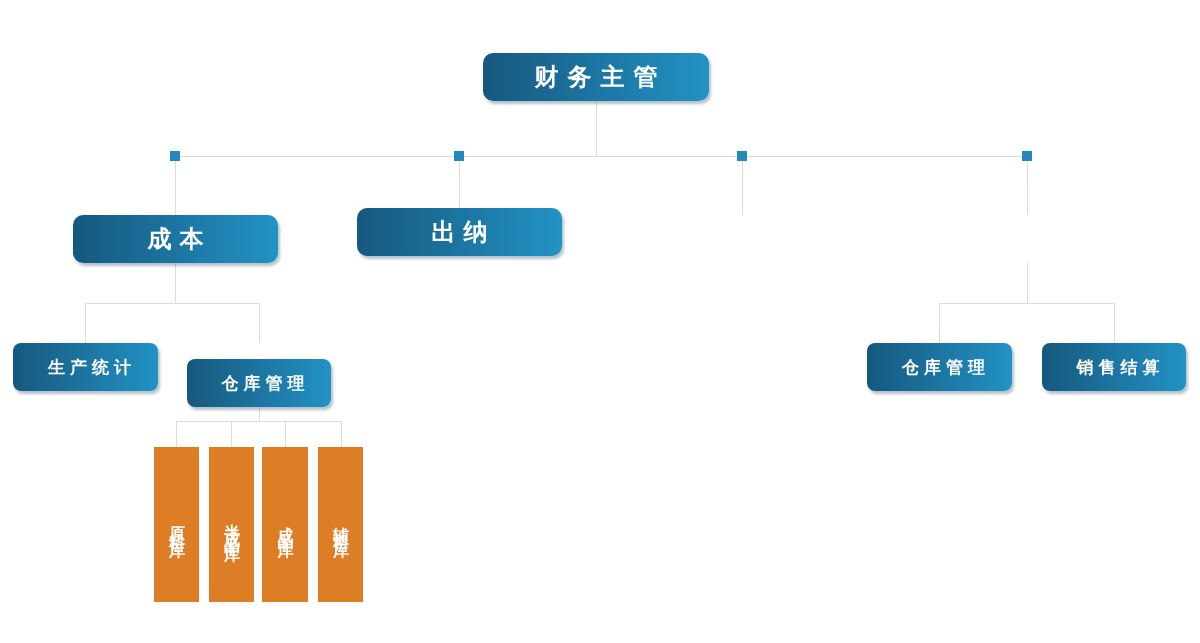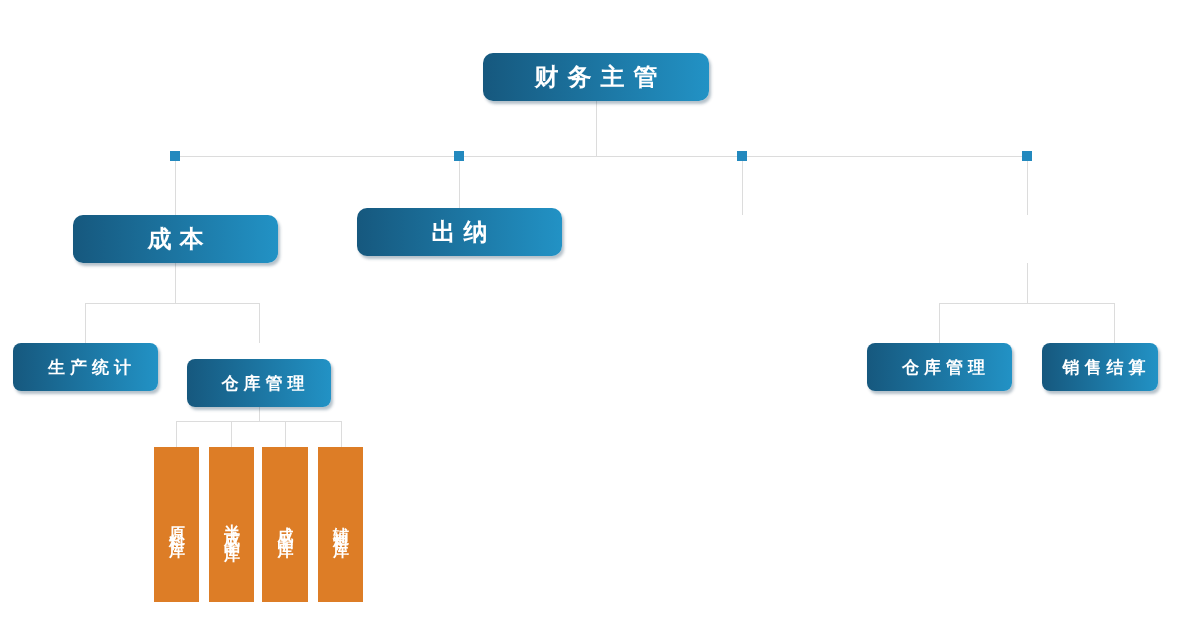--- a/index.html
+++ b/index.html
@@ -82,20 +82,20 @@
   <div class="line v" style="left:341px;top:421px;height:26px"></div>
 
   <div class="node blue lg" style="left:483px;top:53px;width:226px;height:48px">财务主管</div>
 
   <div class="node blue md" style="left:73px;top:215px;width:205px;height:48px">成本</div>
   <div class="node blue md" style="left:357px;top:208px;width:205px;height:48px">出纳</div>
 
   <div class="node blue sm" style="left:13px;top:343px;width:145px;height:48px">生产统计</div>
   <div class="node blue sm" style="left:187px;top:359px;width:144px;height:48px">仓库管理</div>
   <div class="node blue sm" style="left:867px;top:343px;width:145px;height:48px">仓库管理</div>
-  <div class="node blue sm" style="left:1042px;top:343px;width:116px;height:48px">销售结算</div>
+  <div class="node blue sm" style="left:1042px;top:343px;width:144px;height:48px">销售结算</div>
 
   <div class="node orange" style="left:154px;top:447px;width:45px;height:155px">原料库</div>
   <div class="node orange" style="left:209px;top:447px;width:45px;height:155px">半成品库</div>
   <div class="node orange" style="left:262px;top:447px;width:46px;height:155px">成品库</div>
   <div class="node orange" style="left:318px;top:447px;width:45px;height:155px">辅料库</div>
 
 </div>
 
 </body></html>

